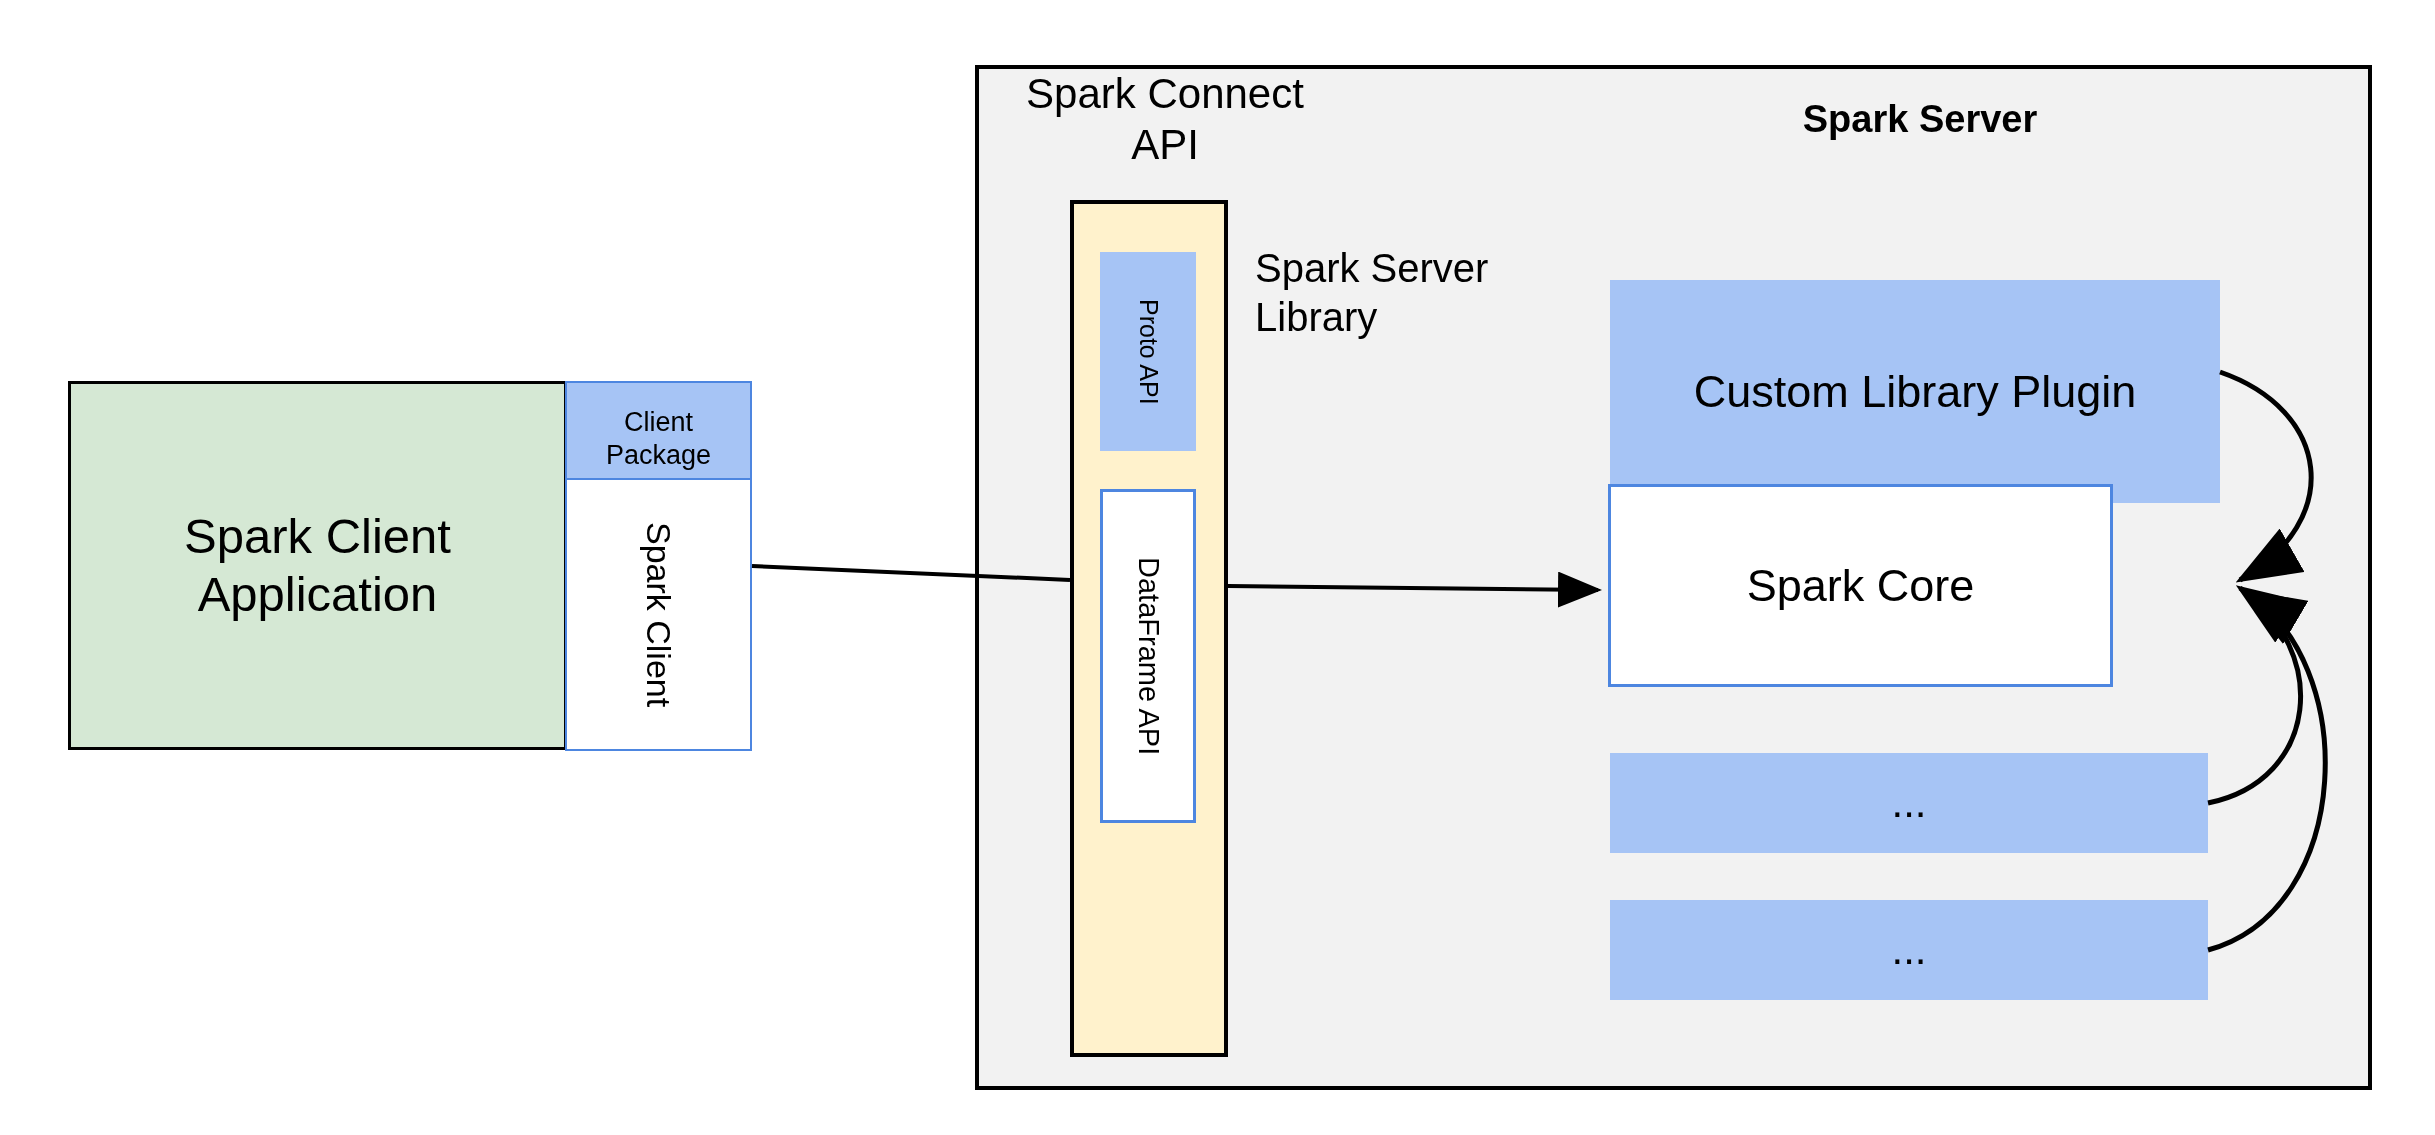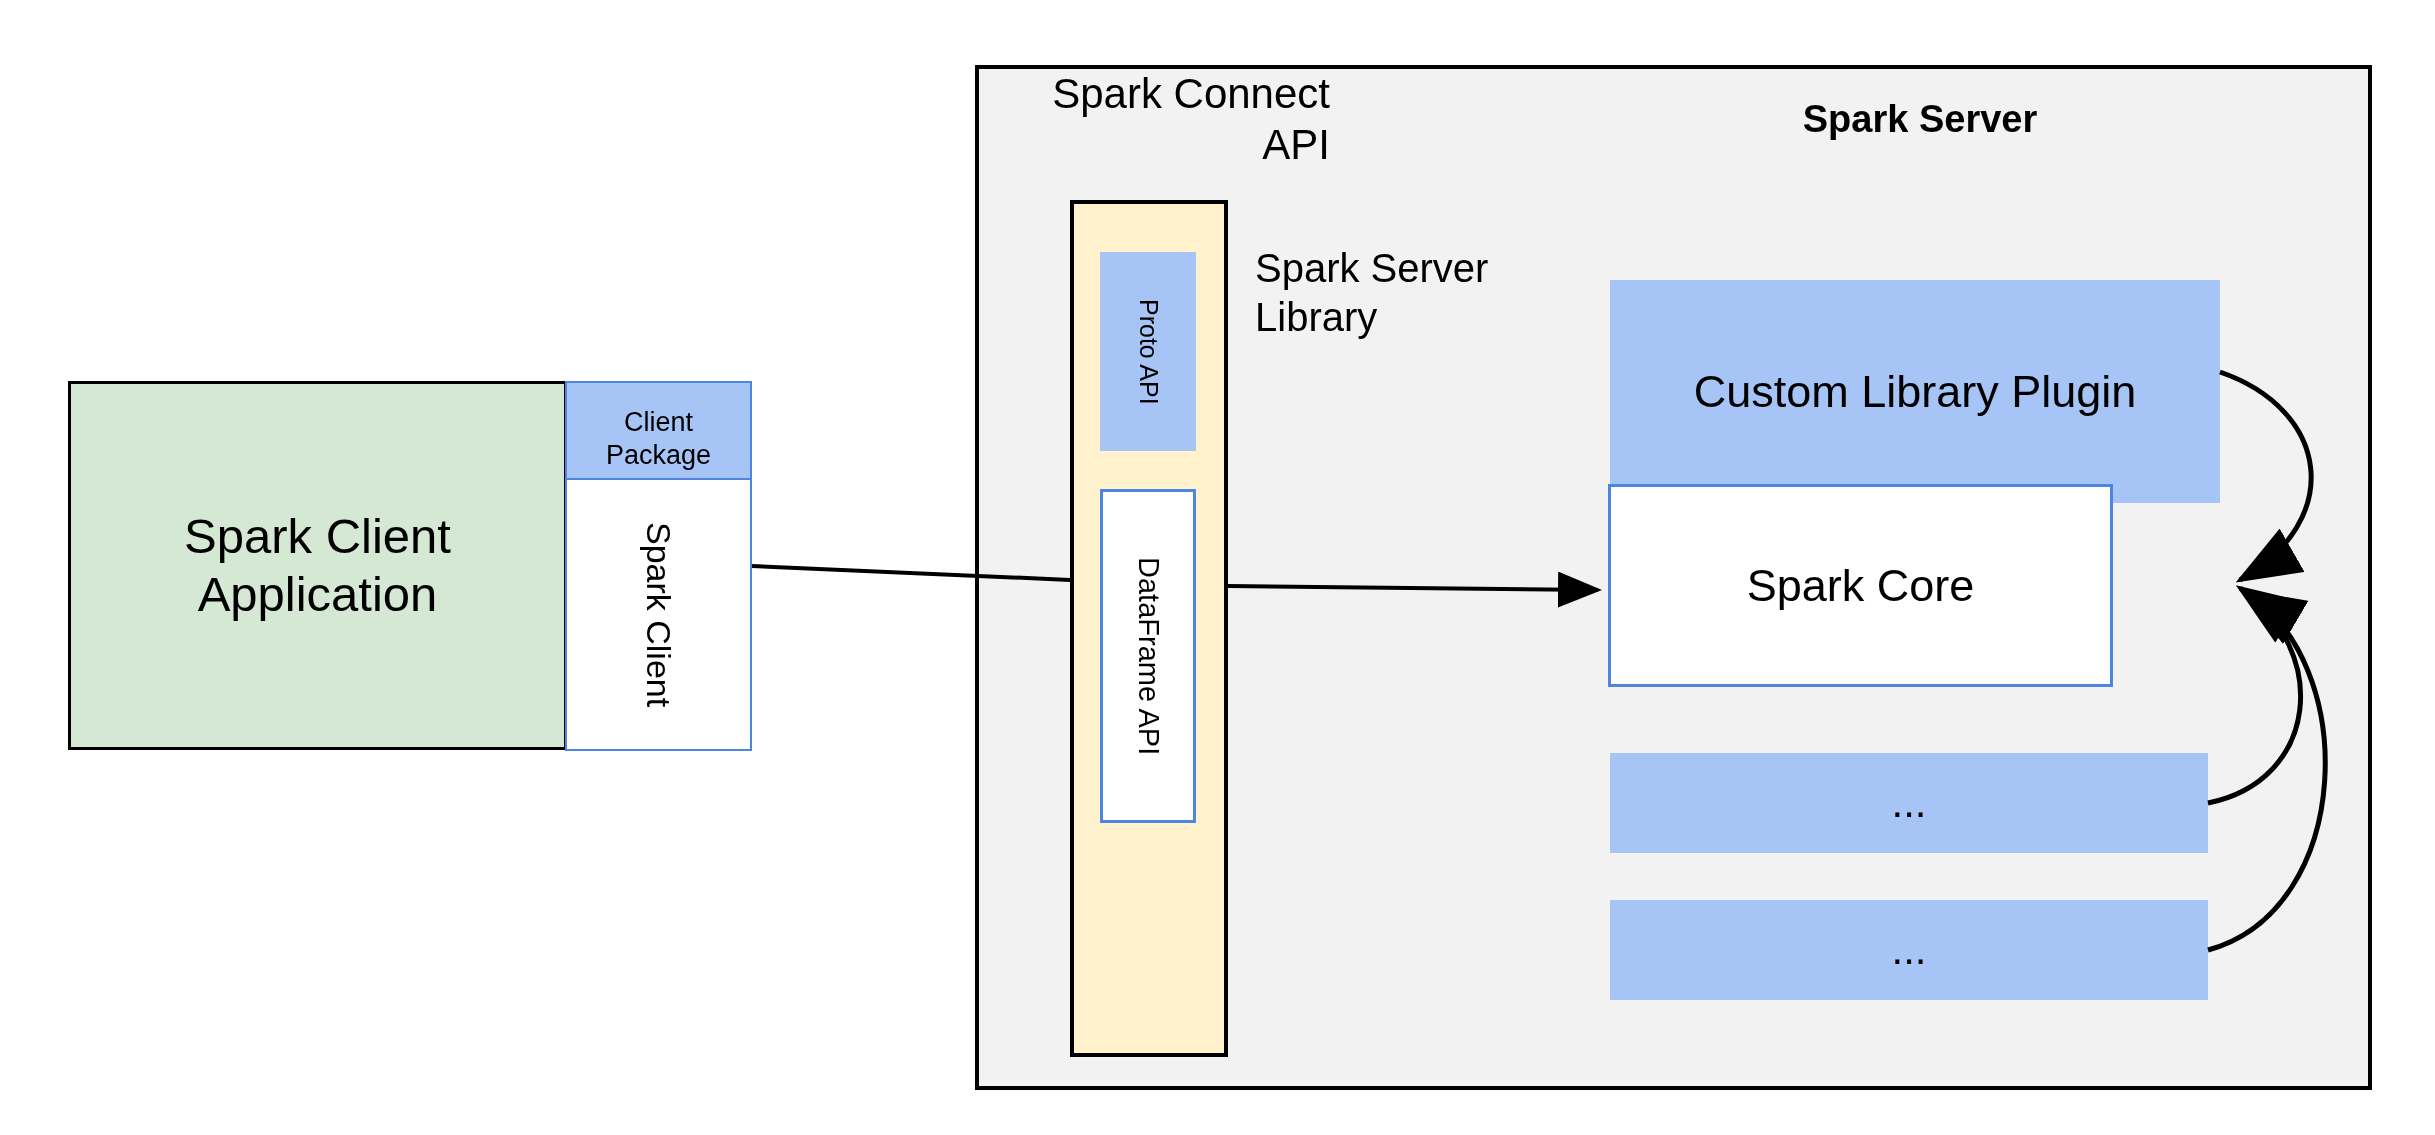--- a/index.html
+++ b/index.html
@@ -88,21 +88,21 @@
     z-index: 1;
   }
 
   #spark-connect-api-label {
     position: absolute;
     left: 1000px;
     top: 68px;
     width: 330px;
     font-size: 42px;
     color: #000000;
-    text-align: right;
+    text-align: center;
     line-height: 1.22;
     white-space: pre-line;
     z-index: 4;
   }
 
   #spark-server-label {
     position: absolute;
     left: 1690px;
     top: 98px;
     width: 460px;

